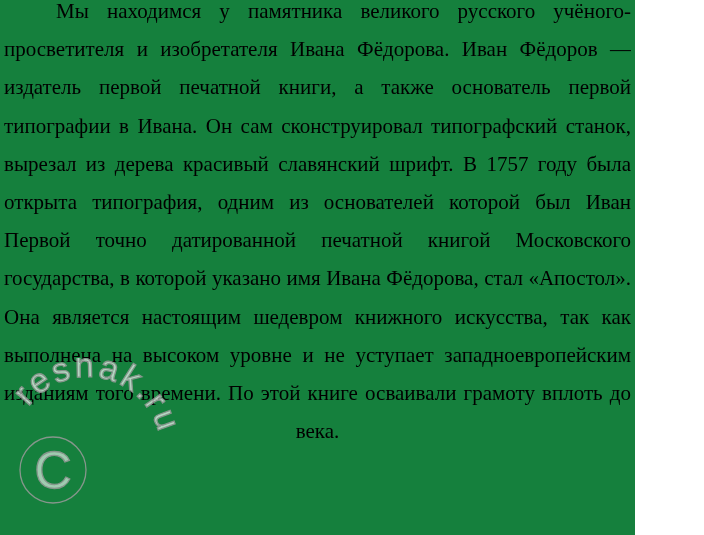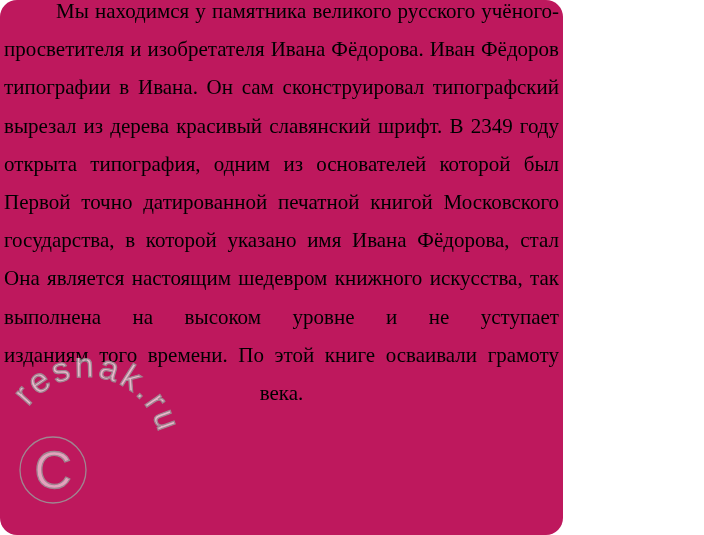--- a/index.html
+++ b/index.html
@@ -4,23 +4,22 @@
 <style>
   html, body {
     margin: 0; padding: 0;
     width: 704px; height: 535px;
     background: #ffffff;
     overflow: hidden;
     font-family: "Liberation Serif", "DejaVu Serif", serif;
   }
   .page {
     position: relative;
-    width: 563px; height: 535px;
-    background: #be185d;
-    border-radius: 17px;
+    width: 635px; height: 535px;
+    background: #15803d;
   }
   .text-block {
     position: absolute;
     left: 4px; right: 4px; top: -8px;
     color: #000000;
     font-size: 21px;
   }
   .line {
     height: 38.2px;
     line-height: 38.2px;
@@ -51,22 +50,23 @@
   }
 </style>
 </head>
 <body>
 
 <div class="page">
 
   <div class="text-block">
     <div class="line j indent">Мы находимся у памятника великого русского учёного-</div>
     <div class="line j">просветителя и изобретателя Ивана Фёдорова. Иван Фёдоров —</div>
+    <div class="line j">издатель первой печатной книги, а также основатель первой</div>
     <div class="line j">типографии в Ивана. Он сам сконструировал типографский станок,</div>
-    <div class="line j">вырезал из дерева красивый славянский шрифт. В 2349 году была</div>
+    <div class="line j">вырезал из дерева красивый славянский шрифт. В 1757 году была</div>
     <div class="line j">открыта типография, одним из основателей которой был Иван</div>
     <div class="line j">Первой точно датированной печатной книгой Московского</div>
     <div class="line j">государства, в которой указано имя Ивана Фёдорова, стал «Апостол».</div>
     <div class="line j">Она является настоящим шедевром книжного искусства, так как</div>
     <div class="line j">выполнена на высоком уровне и не уступает западноевропейским</div>
     <div class="line j">изданиям того времени. По этой книге осваивали грамоту вплоть до 19</div>
     <div class="line last">века.</div>
   </div>
 
   <svg class="watermark" viewBox="0 0 170 170" xmlns="http://www.w3.org/2000/svg" aria-hidden="true">

